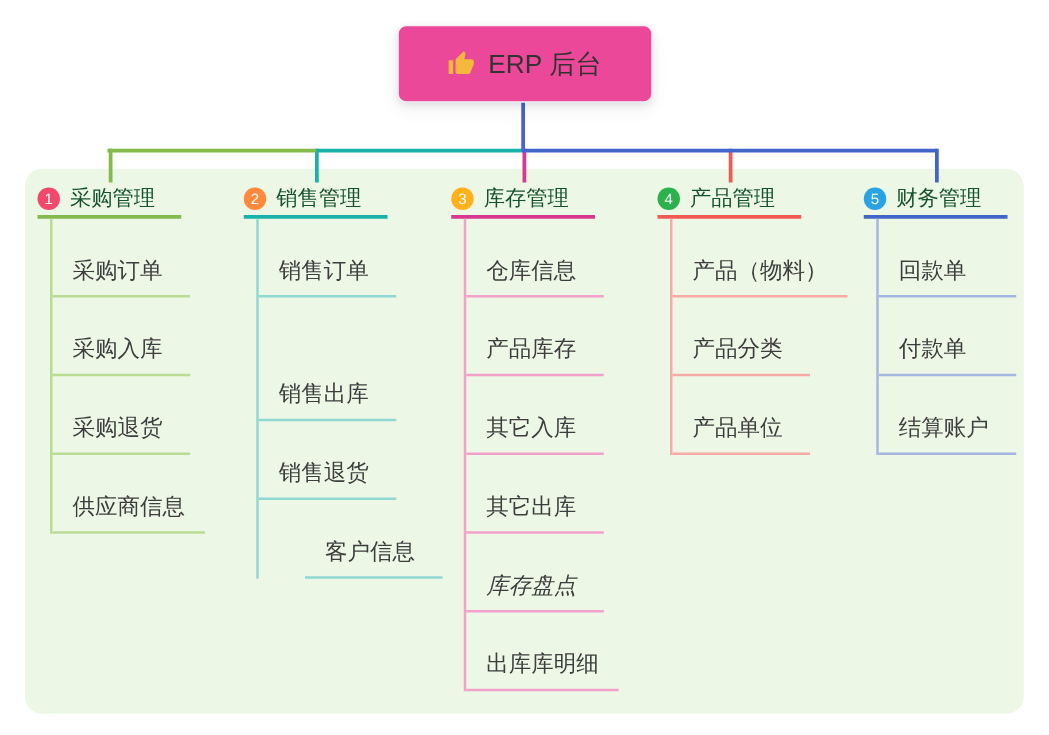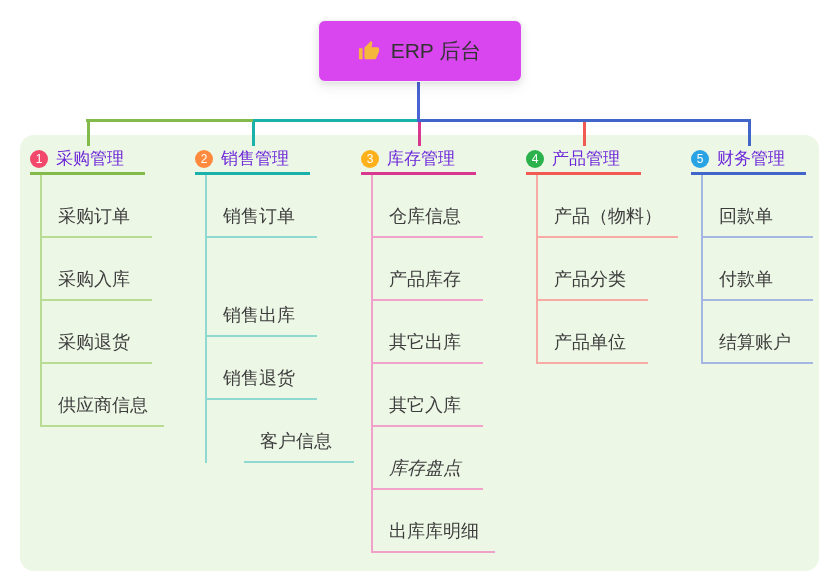--- a/index.html
+++ b/index.html
@@ -2,38 +2,38 @@
 <html><head>
 <meta charset="utf-8">
 <style>
   html,body{margin:0;padding:0;background:#fff;}
   body{font-family:"Liberation Sans","DejaVu Sans",sans-serif;}
   .canvas{position:relative;width:839px;height:588px;background:#fff;overflow:hidden;}
 
   .root-node{
     position:absolute;left:50%;top:20px;transform:translateX(-50%);
     height:62px;min-width:204px;box-sizing:border-box;padding:0 26px;
-    background:#d946ef;border:1px solid #f2f2f2;border-radius:7px;
+    background:#ec4899;border:1px solid #f2f2f2;border-radius:7px;
     box-shadow:0 2px 6px rgba(0,0,0,.08),0 6px 14px rgba(0,0,0,.06);
     display:flex;align-items:center;justify-content:center;gap:11px;
     font-size:21px;color:#333;font-weight:500;z-index:5;
   }
   .root-icon{display:flex;align-items:center;}
 
   .panel{position:absolute;left:20px;top:135px;width:799px;height:436px;border-radius:14px;z-index:0;}
 
   .seg{position:absolute;height:3px;z-index:2;}
   .drop{position:absolute;width:3px;z-index:1;}
   .rootline{position:absolute;width:3px;z-index:3;}
 
   .branch{position:absolute;width:162px;z-index:2;}
   .branch-title{display:flex;align-items:center;gap:8px;height:27px;width:115px;border-bottom:3px solid;cursor:default;}
   .badge{width:18px;height:18px;border-radius:50%;color:#fff;font-size:12px;line-height:1;
          display:flex;align-items:center;justify-content:center;flex:none;font-weight:500;}
-  .branch-label{font-size:17px;color:#6d28d9;white-space:nowrap;}
+  .branch-label{font-size:17px;color:#14532d;white-space:nowrap;}
   .children{margin-left:10px;border-left:2px solid;width:max-content;}
   .child{height:53px;box-sizing:content-box;border-bottom:2px solid;display:flex;align-items:flex-end;
          padding:0 16px 8px 16px;font-size:18px;color:#3d3d3d;width:max-content;min-width:78px;white-space:nowrap;}
 </style>
 </head>
 <body>
 
 <div class="canvas">
 
   <div class="panel" id="panel" style="background: rgb(237, 247, 230);"></div>
@@ -84,22 +84,22 @@
         </div>
       </div>
       <div class="branch" style="left: 361px; top: 145px;">
         <div class="branch-title" style="border-bottom-color: rgb(217, 56, 144);">
           <div class="badge" style="background: rgb(255, 177, 28);">3</div>
           <div class="branch-label">库存管理</div>
         </div>
         <div class="children" style="border-left-color: rgb(242, 162, 202);">
           <div class="child" style="border-bottom-color: rgb(242, 162, 202);">仓库信息</div>
           <div class="child" style="border-bottom-color: rgb(242, 162, 202);">产品库存</div>
+          <div class="child" style="border-bottom-color: rgb(242, 162, 202);">其它入库</div>
           <div class="child" style="border-bottom-color: rgb(242, 162, 202);">其它出库</div>
-          <div class="child" style="border-bottom-color: rgb(242, 162, 202);">其它入库</div>
           <div class="child" style="border-bottom-color: rgb(242, 162, 202); font-style: italic;">库存盘点</div>
           <div class="child" style="border-bottom-color: rgb(242, 162, 202);">出库库明细</div>
         </div>
       </div>
       <div class="branch" style="left: 526px; top: 145px;">
         <div class="branch-title" style="border-bottom-color: rgb(241, 90, 82);">
           <div class="badge" style="background: rgb(43, 178, 76);">4</div>
           <div class="branch-label">产品管理</div>
         </div>
         <div class="children" style="border-left-color: rgb(248, 170, 164);">

